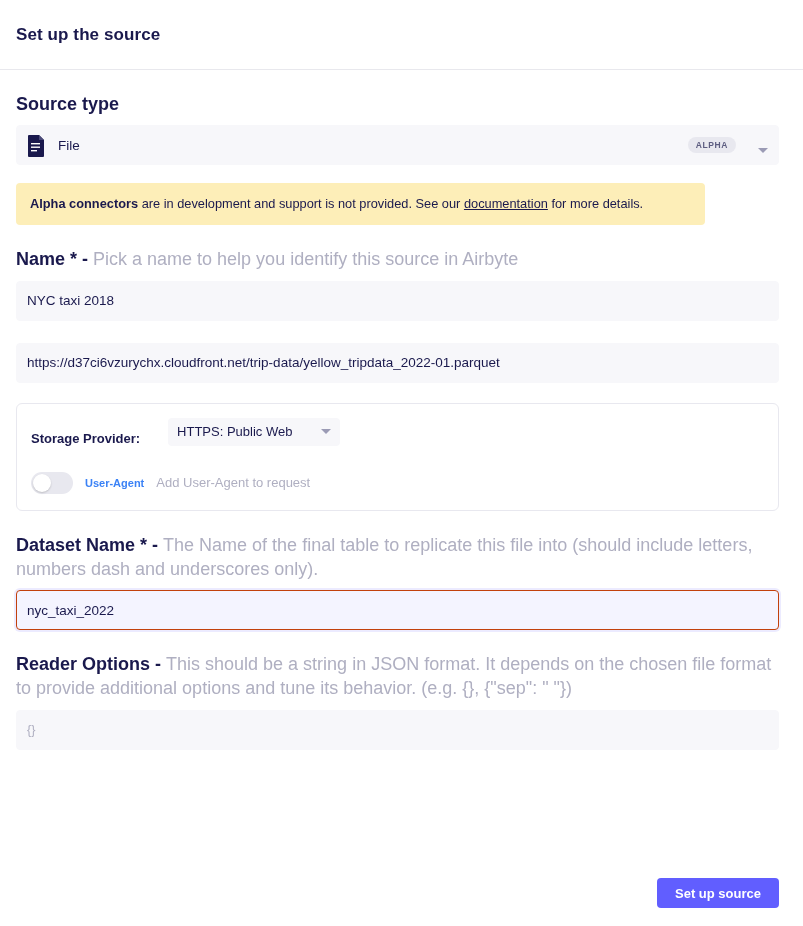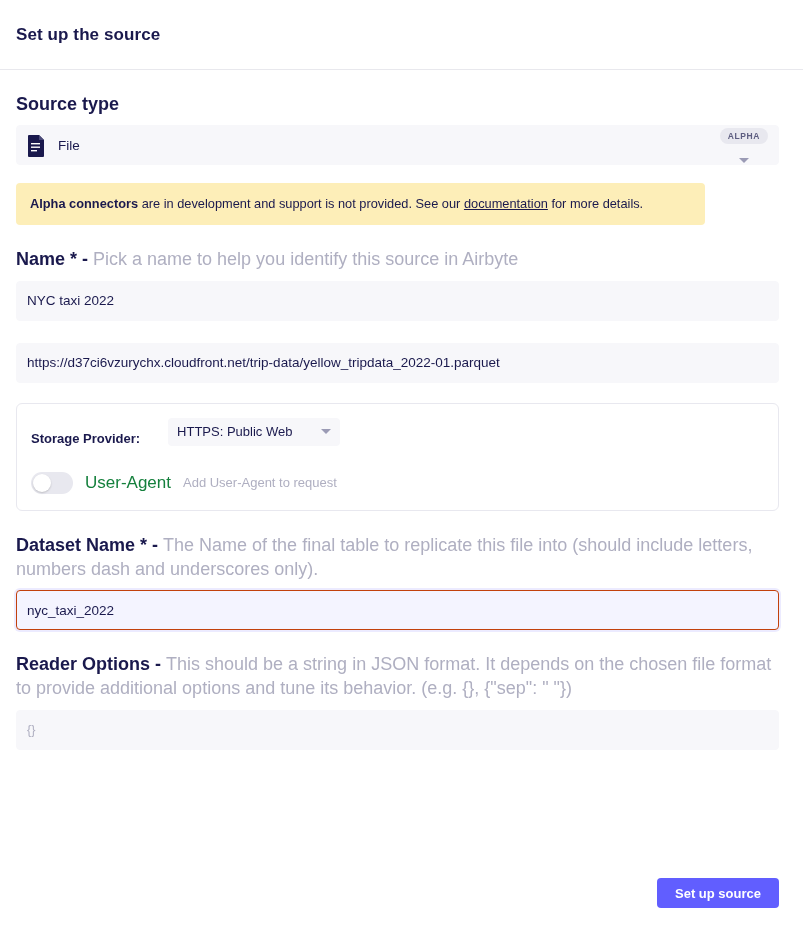--- a/index.html
+++ b/index.html
@@ -73,21 +73,21 @@
     color: #1a194d;
     justify-content: space-between;
   }
   .select-left { display: flex; align-items: center; gap: 12px; }
   .doc-icon {
     width: 19px; height: 23px;
     position: relative;
     display: inline-block;
   }
   .doc-icon svg { display: block; }
-  .select-right { display: flex; align-items: center; gap: 14px; flex-direction: column; }
+  .select-right { display: flex; align-items: flex-end; gap: 22px; }
   .alpha-badge {
     background: #e8e8ef;
     color: #5d5d80;
     font-size: 8.5px;
     font-weight: bold;
     letter-spacing: 0.6px;
     border-radius: 9px;
     padding: 3px 8px 3px 8px;
   }
   .caret {
@@ -157,23 +157,23 @@
   }
   .toggle .knob {
     position: absolute;
     top: 2px; left: 2px;
     width: 18px; height: 18px;
     border-radius: 50%;
     background: #ffffff;
     box-shadow: 0 1px 2px rgba(0,0,0,0.18);
   }
   .toggle-label {
-    font-size: 17px;
-    font-weight: normal;
-    color: #15803d;
+    font-size: 11px;
+    font-weight: bold;
+    color: #3b82f6;
   }
   .toggle-desc {
     font-size: 13px;
     color: #afafc1;
     font-weight: normal;
   }
   .footer {
     position: absolute;
     right: 24px;
     bottom: 18px;
@@ -224,21 +224,21 @@
       </div>
     </div>
 
     <div class="banner">
       <b>Alpha connectors</b><span> are in development and support is not provided. See our </span><a href="#">documentation</a><span> for more details.</span>
     </div>
 
     <div class="mt-sec">
       <div class="field-label"><span>Name * - </span><span class="desc">Pick a name to help you identify this source in Airbyte</span></div>
       <div class="input-box">
-        <span>NYC taxi 2022</span>
+        <span>NYC taxi 2018</span>
       </div>
     </div>
 
     <div class="mt-sec">
       <div class="input-box">
         <span>https://d37ci6vzurychx.cloudfront.net/trip-data/yellow_tripdata_2022-01.parquet</span>
       </div>
     </div>
 
 

